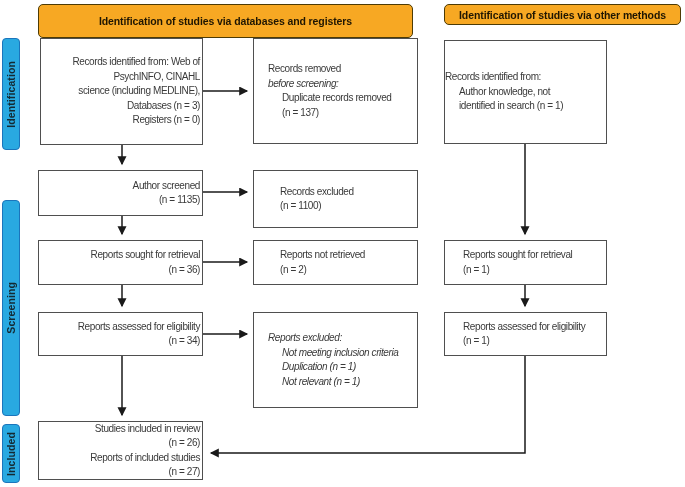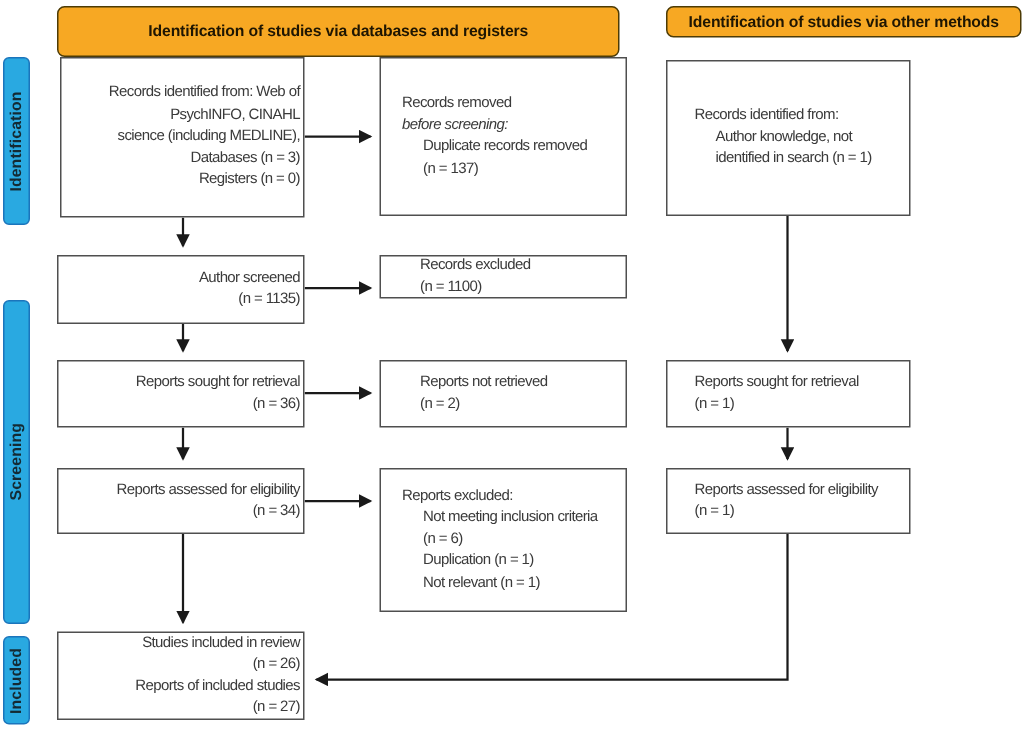--- a/index.html
+++ b/index.html
@@ -109,39 +109,38 @@
     <div class="ln">(n = 27)</div>
   </div>
 
   <div class="box" style="left:253px;top:38px;width:165px;height:106px;padding-left:14px;">
     <div class="ln">Records removed</div>
     <div class="ln it">before screening:</div>
     <div class="ln ind">Duplicate records removed</div>
     <div class="ln ind">(n = 137)</div>
   </div>
 
-  <div class="box" style="left:253px;top:170px;width:165px;height:29px;padding-left:26px;">
+  <div class="box" style="left:253px;top:170px;width:165px;height:58px;padding-left:26px;">
     <div class="ln">Records excluded</div>
     <div class="ln">(n = 1100)</div>
   </div>
 
   <div class="box" style="left:253px;top:240px;width:165px;height:45px;padding-left:26px;">
     <div class="ln">Reports not retrieved</div>
     <div class="ln">(n = 2)</div>
   </div>
 
-  <div class="box" style="left:253px;top:312px;width:165px;height:96px;padding-left:14px;">
+  <div class="box" style="left:253px;top:312px;width:165px;height:96px;padding-left:14px;font-style:italic;">
     <div class="ln">Reports excluded:</div>
     <div class="ln ind">Not meeting inclusion criteria</div>
-    <div class="ln ind">(n = 6)</div>
     <div class="ln ind">Duplication (n = 1)</div>
     <div class="ln ind">Not relevant (n = 1)</div>
   </div>
 
-  <div class="box" style="left:444px;top:40px;width:163px;height:104px;padding-left:18px;">
+  <div class="box" style="left:444px;top:40px;width:163px;height:104px;">
     <div class="ln">Records identified from:</div>
     <div class="ln ind">Author knowledge, not</div>
     <div class="ln ind">identified in search (n = 1)</div>
   </div>
 
   <div class="box" style="left:444px;top:240px;width:163px;height:45px;padding-left:18px;">
     <div class="ln">Reports sought for retrieval</div>
     <div class="ln">(n = 1)</div>
   </div>
 

